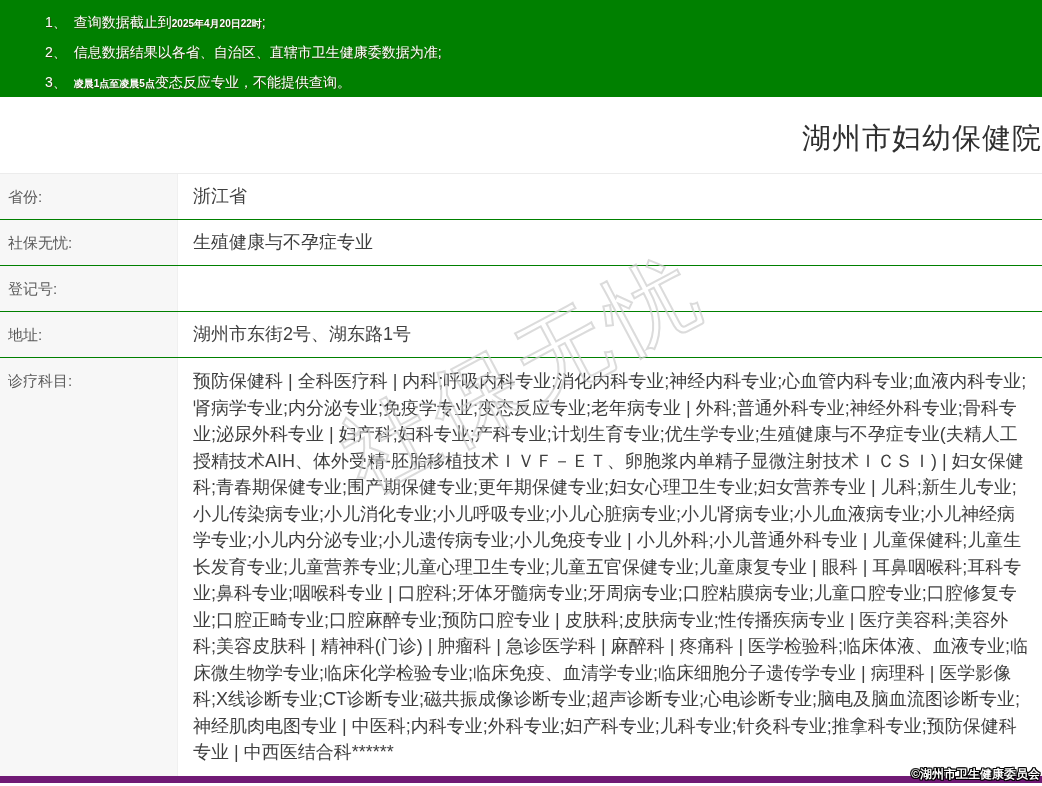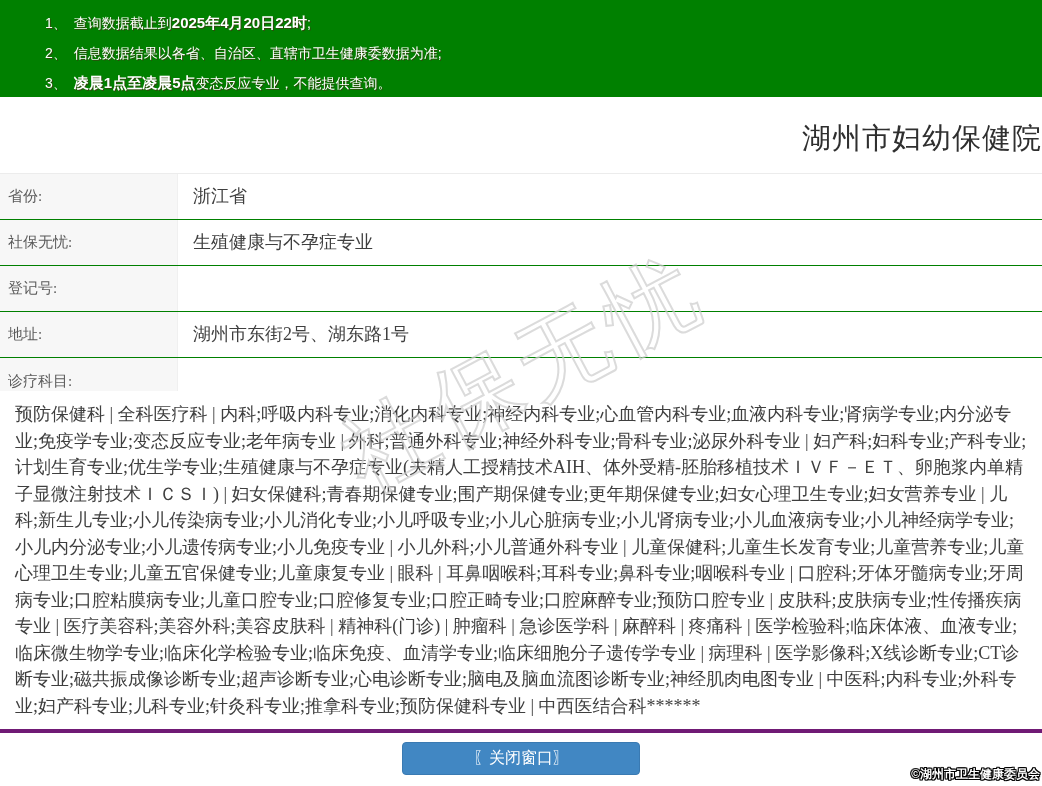--- a/index.html
+++ b/index.html
@@ -25,43 +25,42 @@
     box-sizing: border-box;
   }
   .notice-line {
     color: #ffffff;
     font-size: 14px;
     line-height: 29px;
     text-shadow: 1px 1px 0 rgba(90, 25, 25, 0.55);
     white-space: nowrap;
   }
   .notice-line .num { margin-right: 7px; }
-  .notice-line b { font-weight: 700; font-size: 15px; }
+  .notice-line b { font-weight: 700; font-size: 10px; }
   
   .page-title {
     margin: 0;
     padding: 22px 0 14px 0;
     text-align: right;
     font-size: 29px;
     font-weight: 500;
     color: #2f2f2f;
     letter-spacing: 1px;
   }
   
   .info-table {
     width: 1042px;
     border-top: 1px solid #ececec;
-    border-bottom: 4px solid #701a75;
-    font-family: Liberation Serif, serif;
+    border-bottom: 7px solid #701a75;
   }
   .info-row {
     display: flex;
     border-bottom: 1px solid #008000;
   }
-  .info-row:last-child { border-bottom: none; flex-direction: column; }
+  .info-row:last-child { border-bottom: none; }
   .info-label {
     width: 178px;
     min-width: 178px;
     box-sizing: border-box;
     background: #f7f7f7;
     border-right: 1px solid #f0f0f0;
     color: #5a5a5a;
     font-size: 15px;
     padding-left: 8px;
   }

